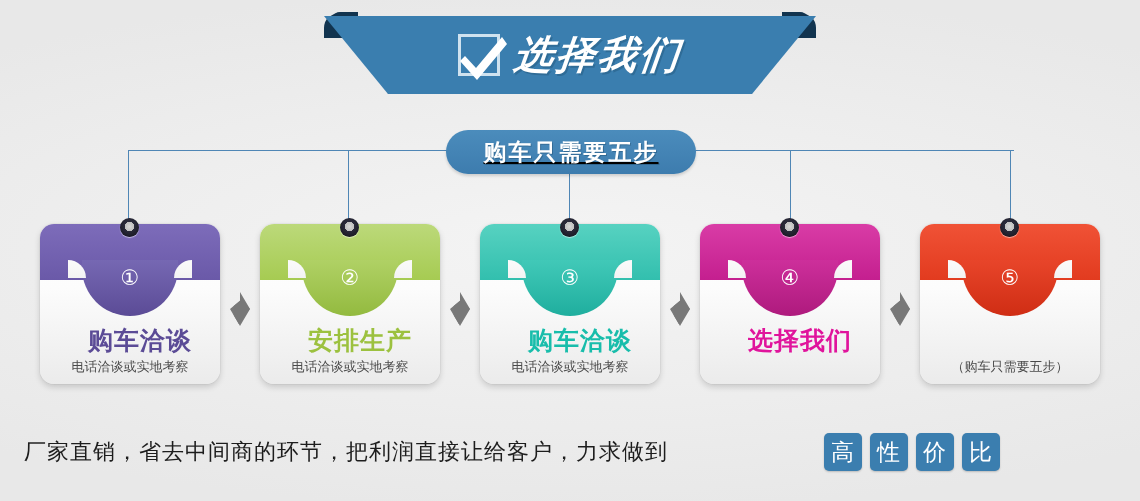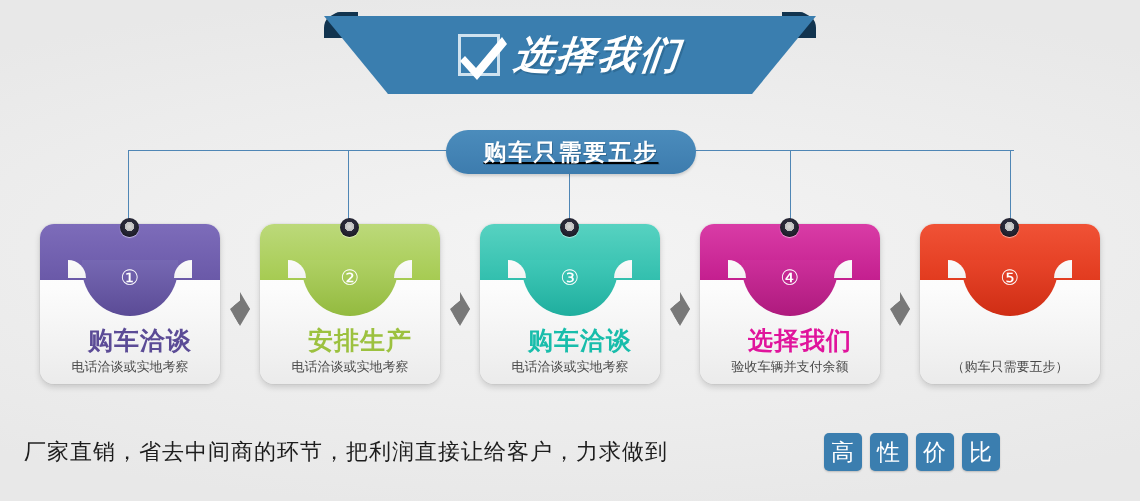--- a/index.html
+++ b/index.html
@@ -168,21 +168,20 @@
 
   <div class="card" style="left:700px">
     <div class="cap">
       <div class="band" style="background:linear-gradient(180deg,#d93ca6 0%,#c41f8f 100%)"></div>
       <div class="tongue" style="background:linear-gradient(180deg,#cd2f9b 0%,#ae1a7d 100%)"></div>
       <div class="notchL"></div>
       <div class="notchR"></div>
     </div>
     <div class="num">④</div>
     <div class="ctitle" style="color:#e0149c">选择我们</div>
-    <div class="csub">验收车辆并支付余额</div>
   </div>
   <div class="grommet" style="left:780px"></div>
 
   <div class="card" style="left:920px">
     <div class="cap">
       <div class="band" style="background:linear-gradient(180deg,#f05236 0%,#e23b1f 100%)"></div>
       <div class="tongue" style="background:linear-gradient(180deg,#e8452a 0%,#cf2d14 100%)"></div>
       <div class="notchL"></div>
       <div class="notchR"></div>
     </div>

